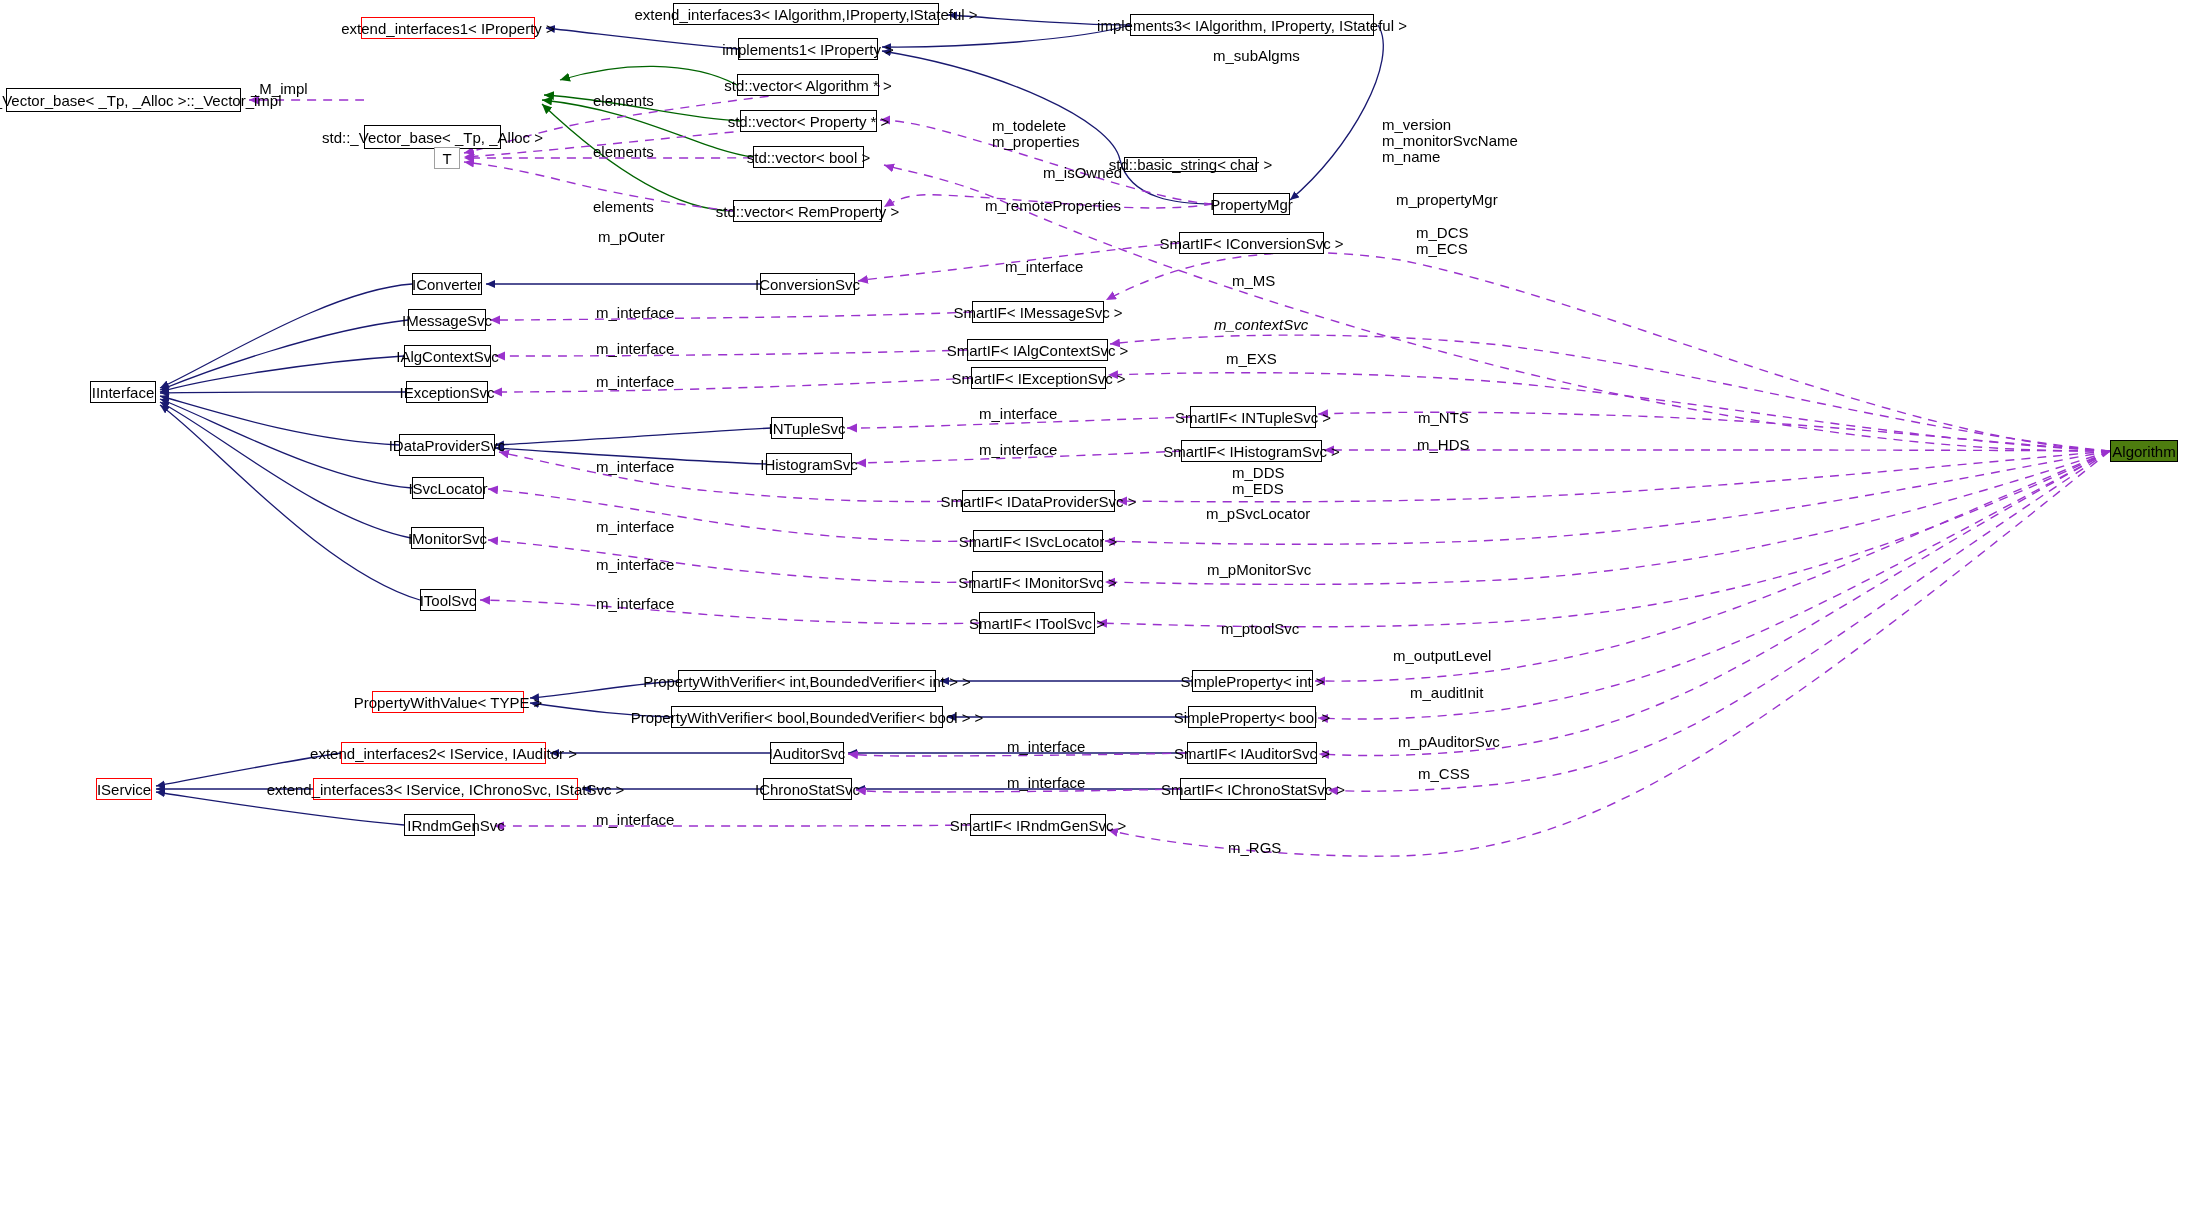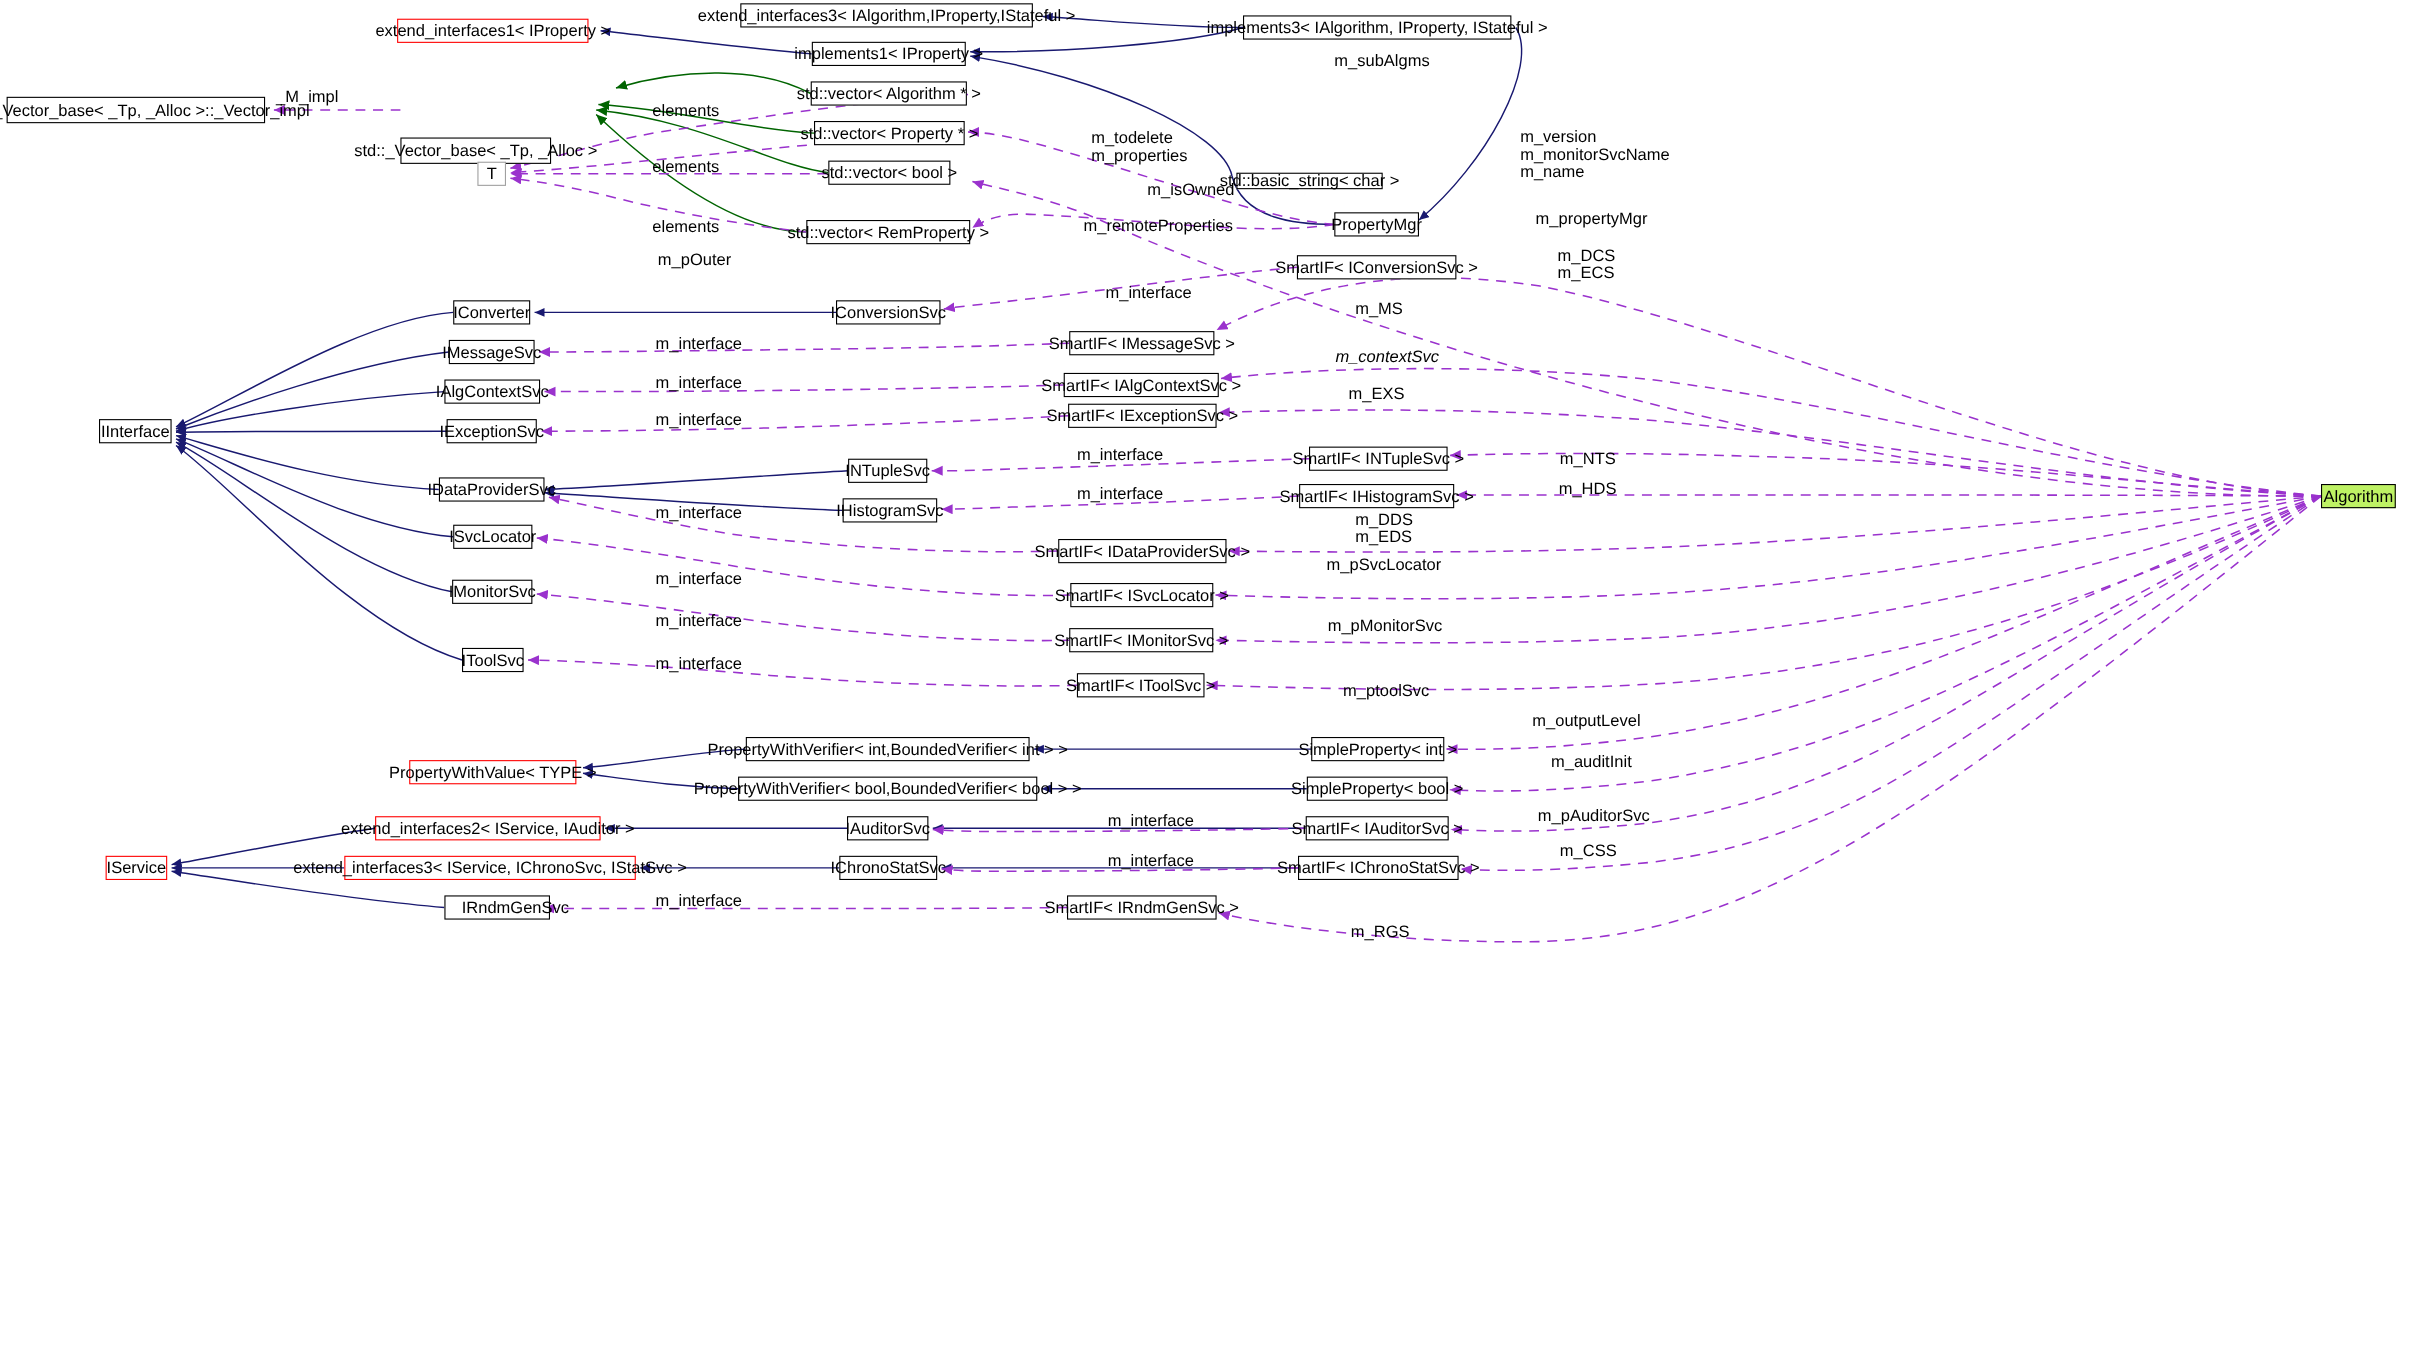--- a/index.html
+++ b/index.html
@@ -6,21 +6,21 @@
   body{width:2203px;height:1229px;overflow:hidden;
        font-family:"Liberation Sans","DejaVu Sans",sans-serif;}
   #diagram{position:relative;width:2203px;height:1229px;}
   svg.edges{position:absolute;left:0;top:0;width:2203px;height:1229px;}
   .node{position:absolute;box-sizing:border-box;background:#ffffff;
         border:1px solid #000000;display:flex;align-items:center;
         justify-content:center;font-size:15px;color:#000000;
         white-space:nowrap;line-height:1;padding:0 7px;}
   .node.red{border-color:#ff0000;}
   .node.gray{border-color:#a0a0a0;}
-  .node.filled{background:#bef264;border-color:#000000;text-align:right;}
+  .node.filled{background:#4d7c0f;border-color:#000000;text-align:right;}
   .elabel{position:absolute;font-size:15px;color:#000000;white-space:nowrap;
           line-height:1.05;}
 </style>
 </head>
 <body>
 
 <div id="diagram">
 
   <svg class="edges" viewBox="0 0 2203 1229" xmlns="http://www.w3.org/2000/svg">
     <defs>
@@ -152,21 +152,21 @@
       <div class="node" style="left: 1192px; top: 670px; width: 121px; height: 22px;">SimpleProperty&lt; int &gt;</div>
       <div class="node" style="left: 671px; top: 706px; width: 272px; height: 22px;">PropertyWithVerifier&lt; bool,BoundedVerifier&lt; bool &gt; &gt;</div>
       <div class="node" style="left: 1188px; top: 706px; width: 128px; height: 22px;">SimpleProperty&lt; bool &gt;</div>
       <div class="node red" style="left: 341px; top: 742px; width: 205px; height: 22px;">extend_interfaces2&lt; IService, IAuditor &gt;</div>
       <div class="node" style="left: 770px; top: 742px; width: 74px; height: 22px;">IAuditorSvc</div>
       <div class="node" style="left: 1187px; top: 742px; width: 130px; height: 22px;">SmartIF&lt; IAuditorSvc &gt;</div>
       <div class="node red" style="left: 96px; top: 778px; width: 56px; height: 22px;">IService</div>
       <div class="node red" style="left: 313px; top: 778px; width: 265px; height: 22px;">extend_interfaces3&lt; IService, IChronoSvc, IStatSvc &gt;</div>
       <div class="node" style="left: 763px; top: 778px; width: 89px; height: 22px;">IChronoStatSvc</div>
       <div class="node" style="left: 1180px; top: 778px; width: 146px; height: 22px;">SmartIF&lt; IChronoStatSvc &gt;</div>
-      <div class="node" style="left: 404px; top: 814px; width: 96px; height: 22px; padding-left: 40px;">IRndmGenSvc</div>
+      <div class="node" style="left: 404px; top: 814px; width: 71px; height: 22px; padding-left: 40px;">IRndmGenSvc</div>
       <div class="node" style="left: 970px; top: 814px; width: 136px; height: 22px;">SmartIF&lt; IRndmGenSvc &gt;</div>
       <div class="node filled" style="left: 2110px; top: 440px; width: 68px; height: 22px;">Algorithm</div>
     </div>
   <div id="labels">
       <div class="elabel" style="left: 251px; top: 81px;">
         <div>_M_impl</div>
       </div>
       <div class="elabel" style="left: 593px; top: 93px;">
         <div>elements</div>
       </div>

